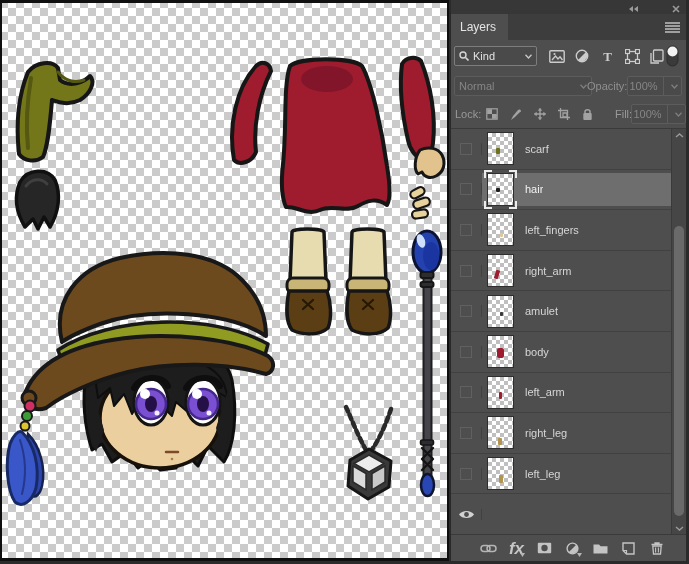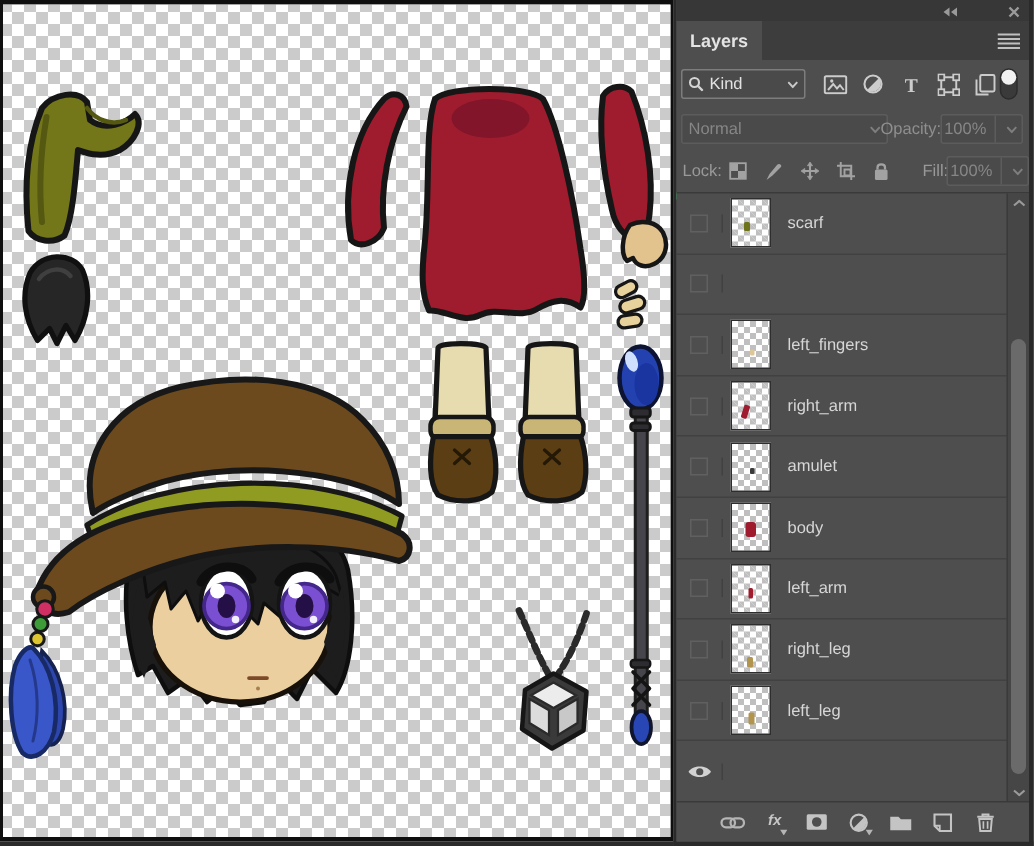--- a/index.html
+++ b/index.html
@@ -13,21 +13,21 @@
 
   
   .panel{position:absolute;left:449px;top:0;width:240px;height:564px;box-sizing:border-box;
     background:#4e4e4e;border-left:2px solid #2a2a2a;border-right:3px solid #2a2a2a;border-bottom:3px solid #2a2a2a;
     color:#d9d9d9;font-size:11px}
   .titlebar{position:absolute;left:0;top:0;right:0;height:14px;background:#373737}
   .titlebar .collapse{position:absolute;right:47px;top:3px}
   .titlebar .close{position:absolute;right:6px;top:3px}
   .tabbar{position:absolute;left:0;top:14px;right:0;height:26px;background:#3d3d3d}
   .tab{position:absolute;left:0;top:0;height:26px;width:48px;background:#4e4e4e;
-       line-height:26px;padding-left:9px;font-weight:bold;font-size:12px;color:#e4e4e4}
+       line-height:26px;padding-left:9px;font-weight:normal;font-size:12px;color:#e4e4e4}
   .panelmenu{position:absolute;right:6px;top:8px}
 
   .filter-row{position:absolute;left:0;top:40px;right:0;height:32px;background:#4e4e4e;border-bottom:1px solid #434343}
   .dropdown{box-sizing:border-box;height:20px;border:1px solid #7d7d7d;border-radius:2px;background:#4a4a4a;
     display:flex;align-items:center;padding:0 4px;gap:4px}
   .dropdown.disabled{border-color:#5c5c5c;color:#868686}
   .kind-box{position:absolute;left:3px;top:6px;width:83px;color:#e2e2e2}
   .kind-box .lbl{flex:1}
   .filter-icons{position:absolute;left:97px;top:5px;display:flex;gap:7px;align-items:center}
   .filter-icons .fi{width:18px;height:22px;display:flex;align-items:center;justify-content:center}
@@ -83,21 +83,21 @@
     background-size:8px 2px,2px 8px,8px 2px,2px 8px,8px 2px,2px 8px,8px 2px,2px 8px}
 
   .scrollbar{position:absolute;right:0;top:0;bottom:0;width:14px;background:#464646;border-left:1px solid #3a3a3a}
   .sb-up{position:absolute;top:0;left:0;right:0;height:13px;display:flex;align-items:center;justify-content:center}
   .sb-down{position:absolute;bottom:0;left:0;right:0;height:13px;display:flex;align-items:center;justify-content:center}
   .sb-thumb{position:absolute;left:2px;right:2px;top:97px;height:290px;background:#6a6a6a;border-radius:5px}
 
   .footer{position:absolute;left:0;top:534px;right:0;height:27px;background:#4e4e4e;border-top:1px solid #3a3a3a;
     display:flex;align-items:center;gap:11px;padding-left:29px;box-sizing:border-box}
   .footer .fbtn{width:17px;height:18px;display:flex;align-items:center;justify-content:center;position:relative}
-  .fx-label{font-style:italic;font-weight:bold;font-size:10px;color:#c6c6c6;line-height:1}
+  .fx-label{font-style:italic;font-weight:bold;font-size:17px;color:#c6c6c6;line-height:1}
 </style>
 </head>
 <body>
 
 <div class="canvas-wrap">
 <svg width="445" height="555" viewBox="2 3 445 555" xmlns="http://www.w3.org/2000/svg">
   <defs>
     <pattern id="cb" width="16" height="16" patternUnits="userSpaceOnUse">
       <rect width="16" height="16" fill="#ffffff"></rect>
       <rect width="8" height="8" fill="#cbcbcb"></rect>
@@ -367,20 +367,27 @@
             <span class="thumb">
               <i class="sp"></i>
             </span>
           <span class="layer-name">scarf</span>
           </div>
       </div>
       <div class="layer-row r1 selected">
         <div class="eyecol">
             <span class="well"></span>
           </div>
+        <div class="rowcontent">
+            <span class="thumb">
+              <i class="sp"></i>
+              <span class="corners"></span>
+            </span>
+          <span class="layer-name">hair</span>
+          </div>
       </div>
       <div class="layer-row r2">
         <div class="eyecol">
             <span class="well"></span>
           </div>
         <div class="rowcontent">
             <span class="thumb">
               <i class="sp"></i>
             </span>
           <span class="layer-name">left_fingers</span>

